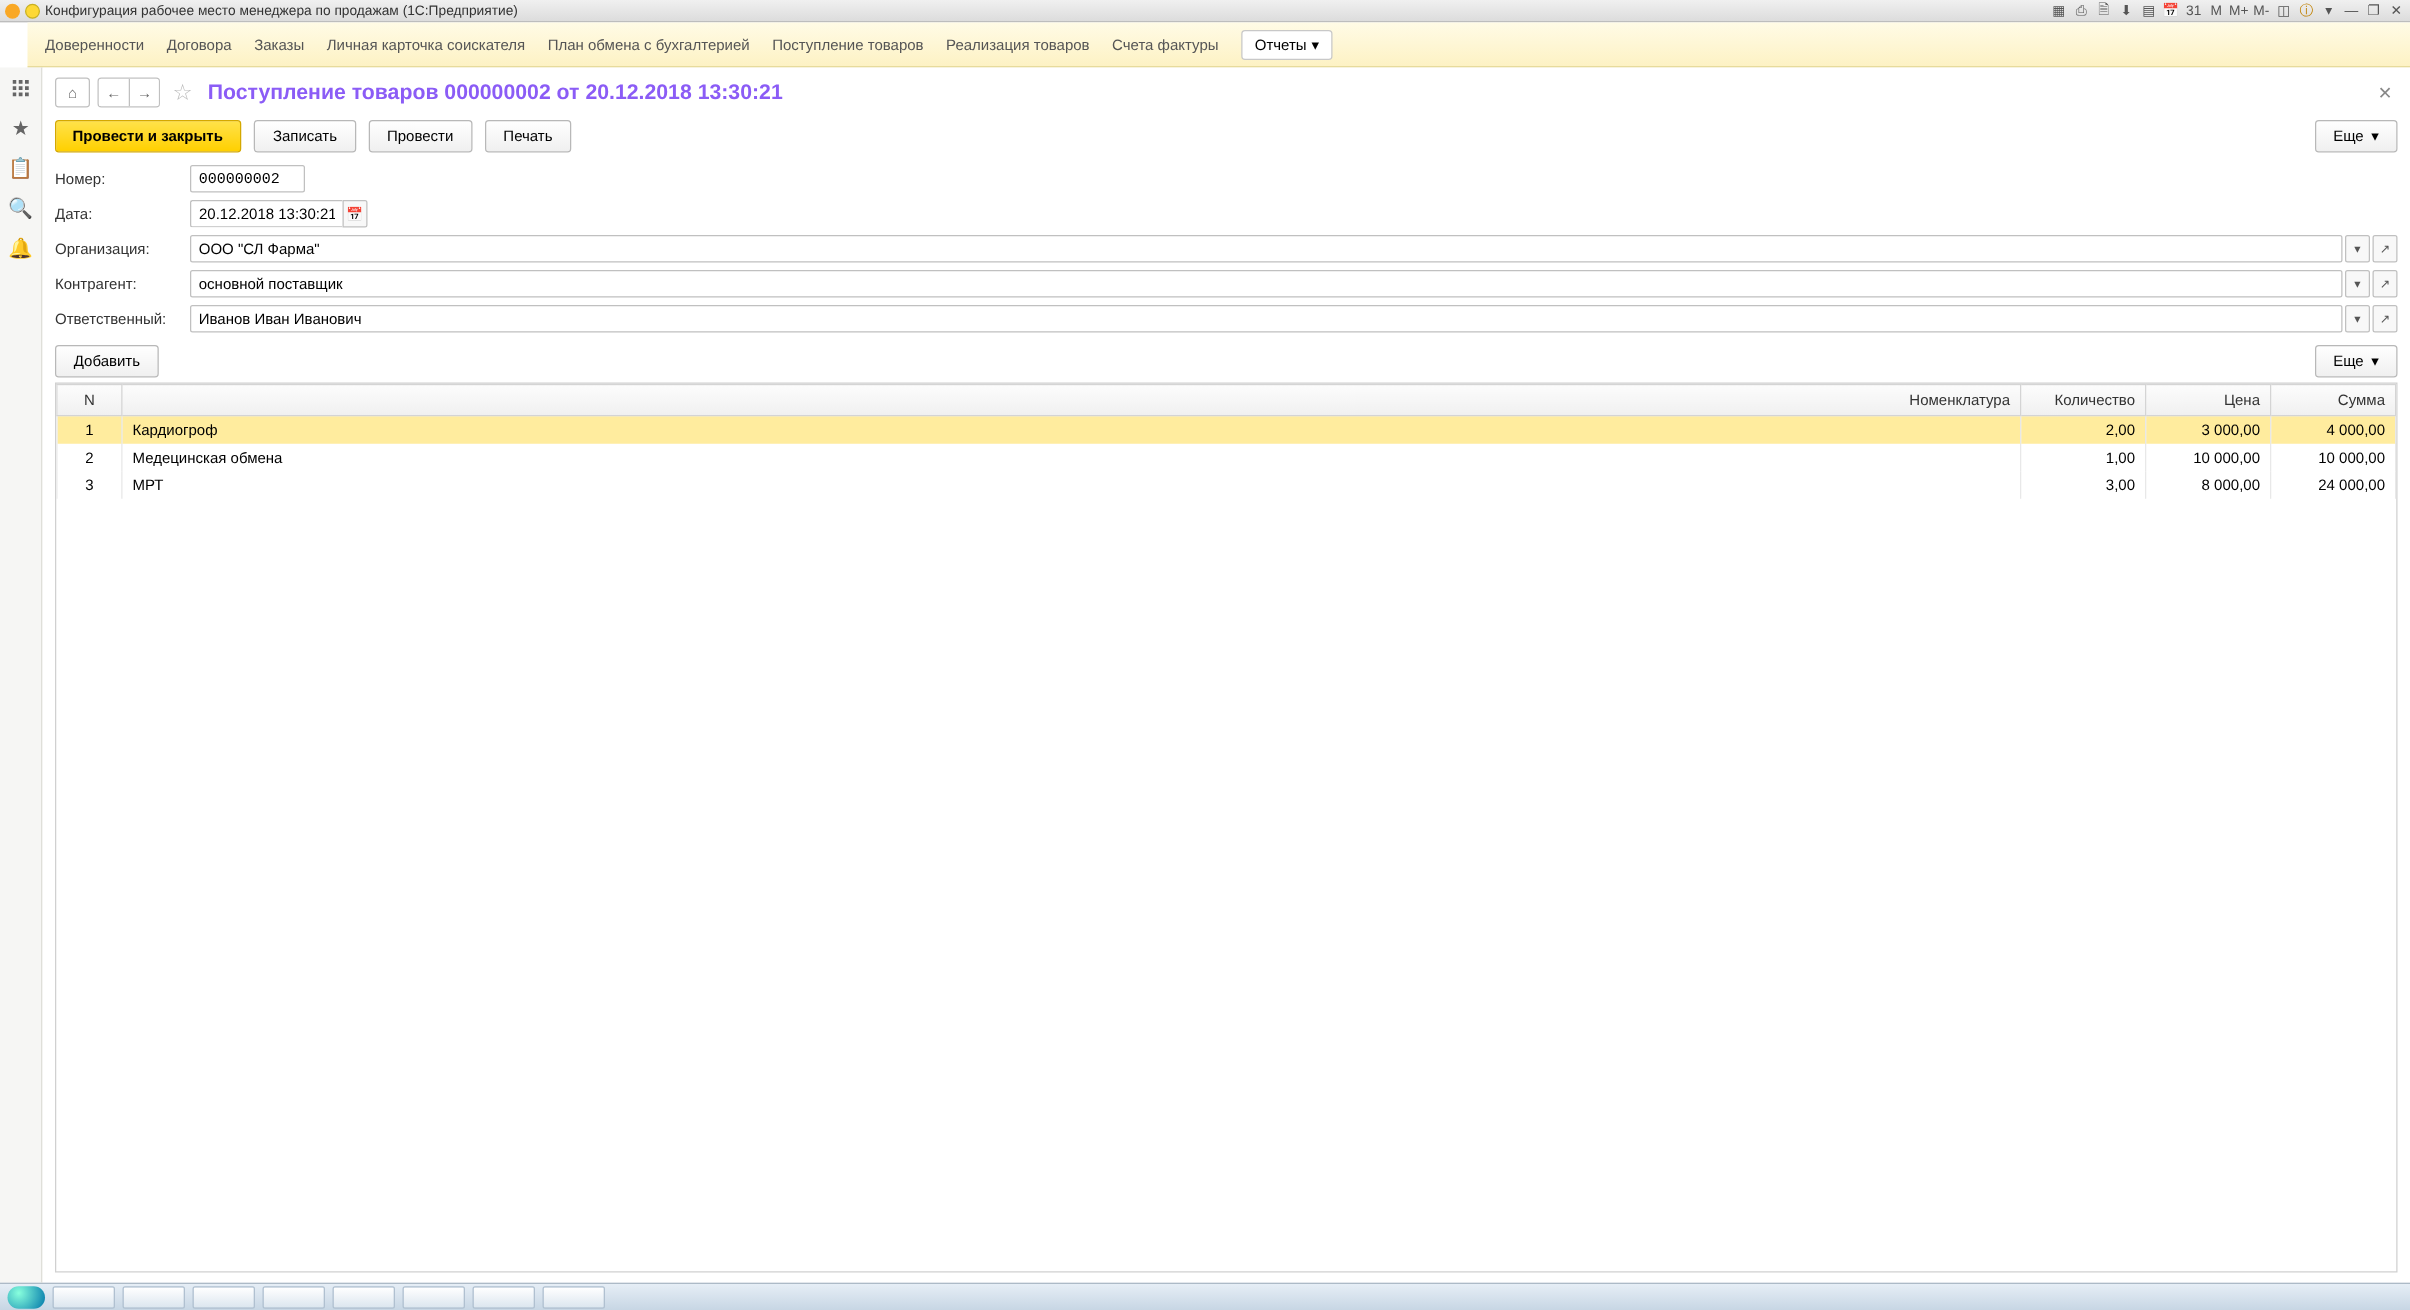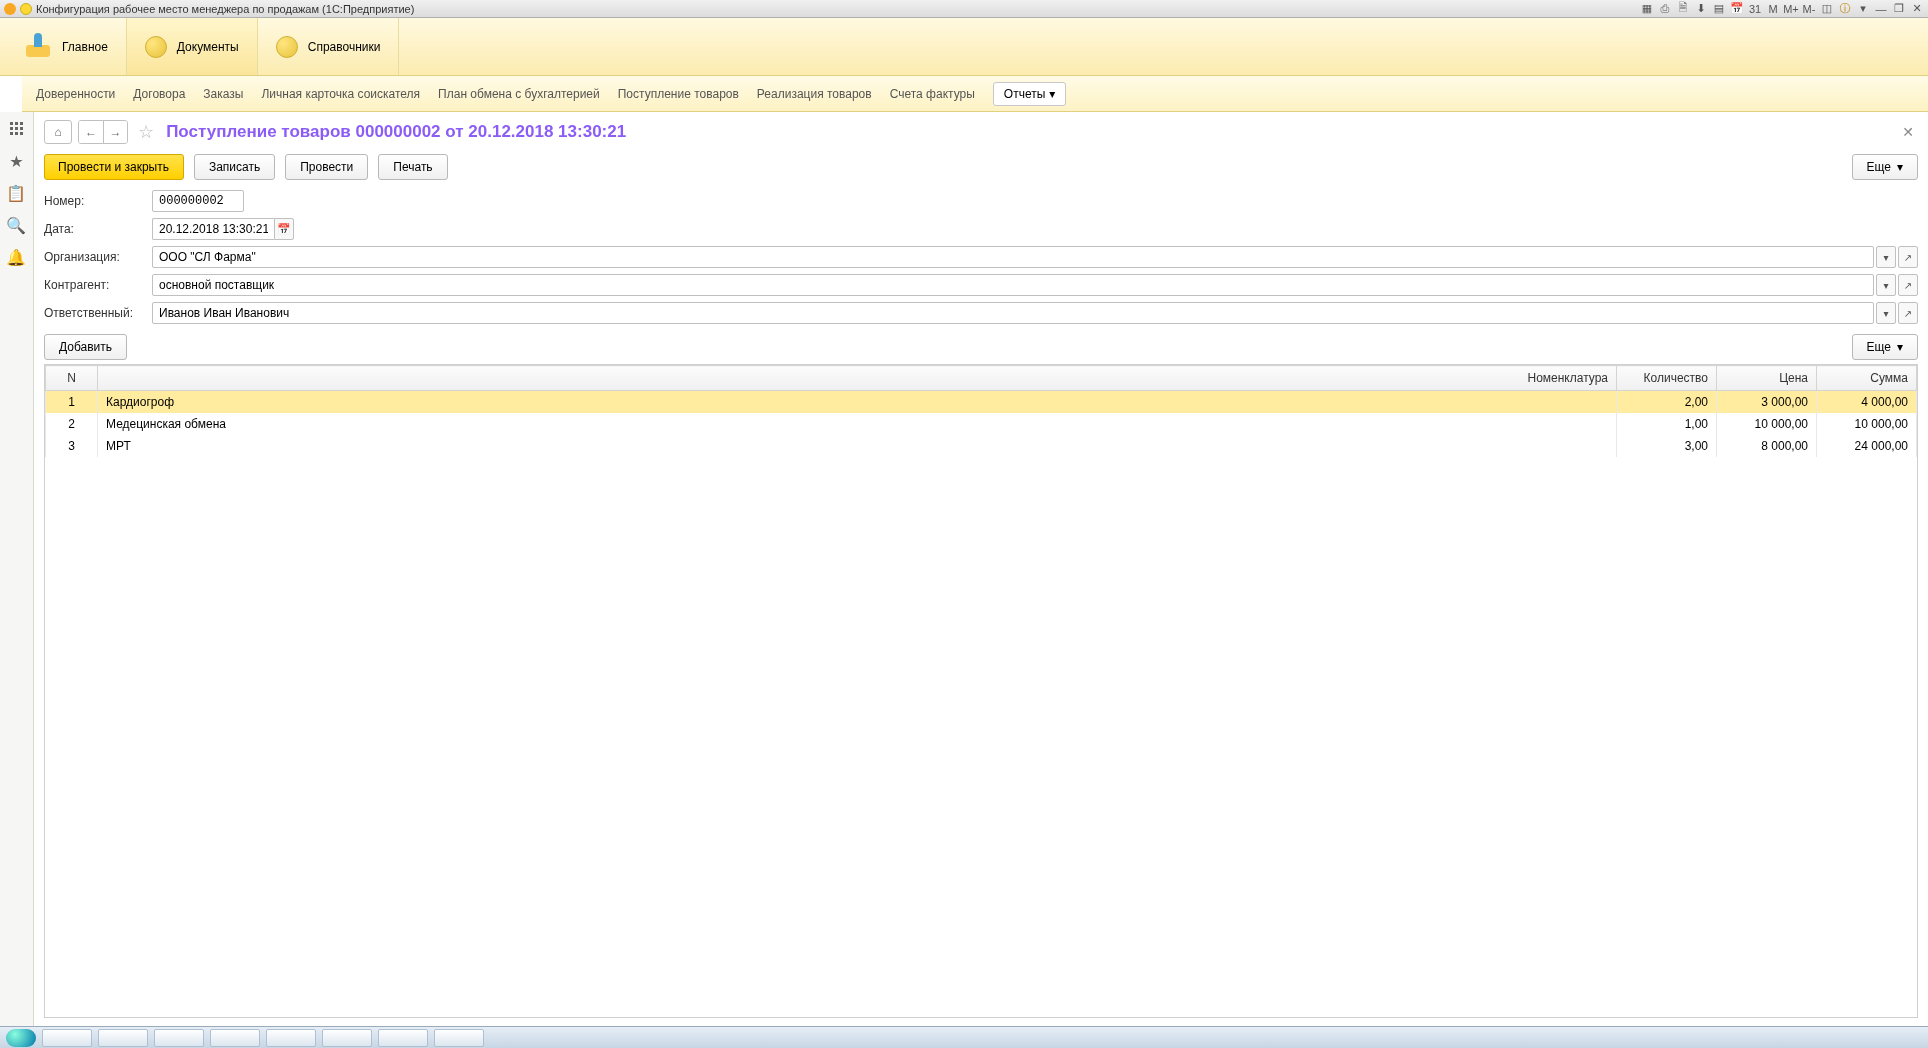--- a/index.html
+++ b/index.html
@@ -142,21 +142,21 @@
   border: 1px solid #b8b8b8;
   background: linear-gradient(#fff, #f0f0f0);
   padding: 5px 14px;
   border-radius: 3px;
   cursor: pointer;
   font-size: 12px;
 }
 .btn-primary {
   background: linear-gradient(#ffe24a, #ffd000);
   border-color: #d4a800;
-  font-weight: normal;
+  font-weight: bold;
   padding-left: 13px;
 }
 .btn-more { display: inline-flex; align-items: center; gap: 6px; }
 .field-row {
   display: flex;
   align-items: center;
   margin-bottom: 6px;
 }
 .field-label { width: 108px; color: #333; }
 .field-input {
@@ -252,34 +252,20 @@
     <span class="tb-btn" style="color:#c08000;">ⓘ</span>
     <span class="tb-btn">▾</span>
     <span class="tb-btn">—</span>
     <span class="tb-btn">❐</span>
     <span class="tb-btn">✕</span>
   </div>
 </div>
 
 <div class="app-body">
 
-  <div class="section-tabs">
-    <div class="section-tab">
-      <span class="icon-main"></span>
-      <span>Главное</span>
-    </div>
-    <div class="section-tab active">
-      <span class="icon-doc"></span>
-      <span>Документы</span>
-    </div>
-    <div class="section-tab">
-      <span class="icon-ref"></span>
-      <span>Справочники</span>
-    </div>
-  </div>
 
   <div class="subnav">
     <span class="subnav-item">Доверенности</span>
     <span class="subnav-item">Договора</span>
     <span class="subnav-item">Заказы</span>
     <span class="subnav-item">Личная  карточка соискателя</span>
     <span class="subnav-item">План обмена с бухгалтерией</span>
     <span class="subnav-item">Поступление товаров</span>
     <span class="subnav-item">Реализация товаров</span>
     <span class="subnav-item">Счета фактуры</span>

